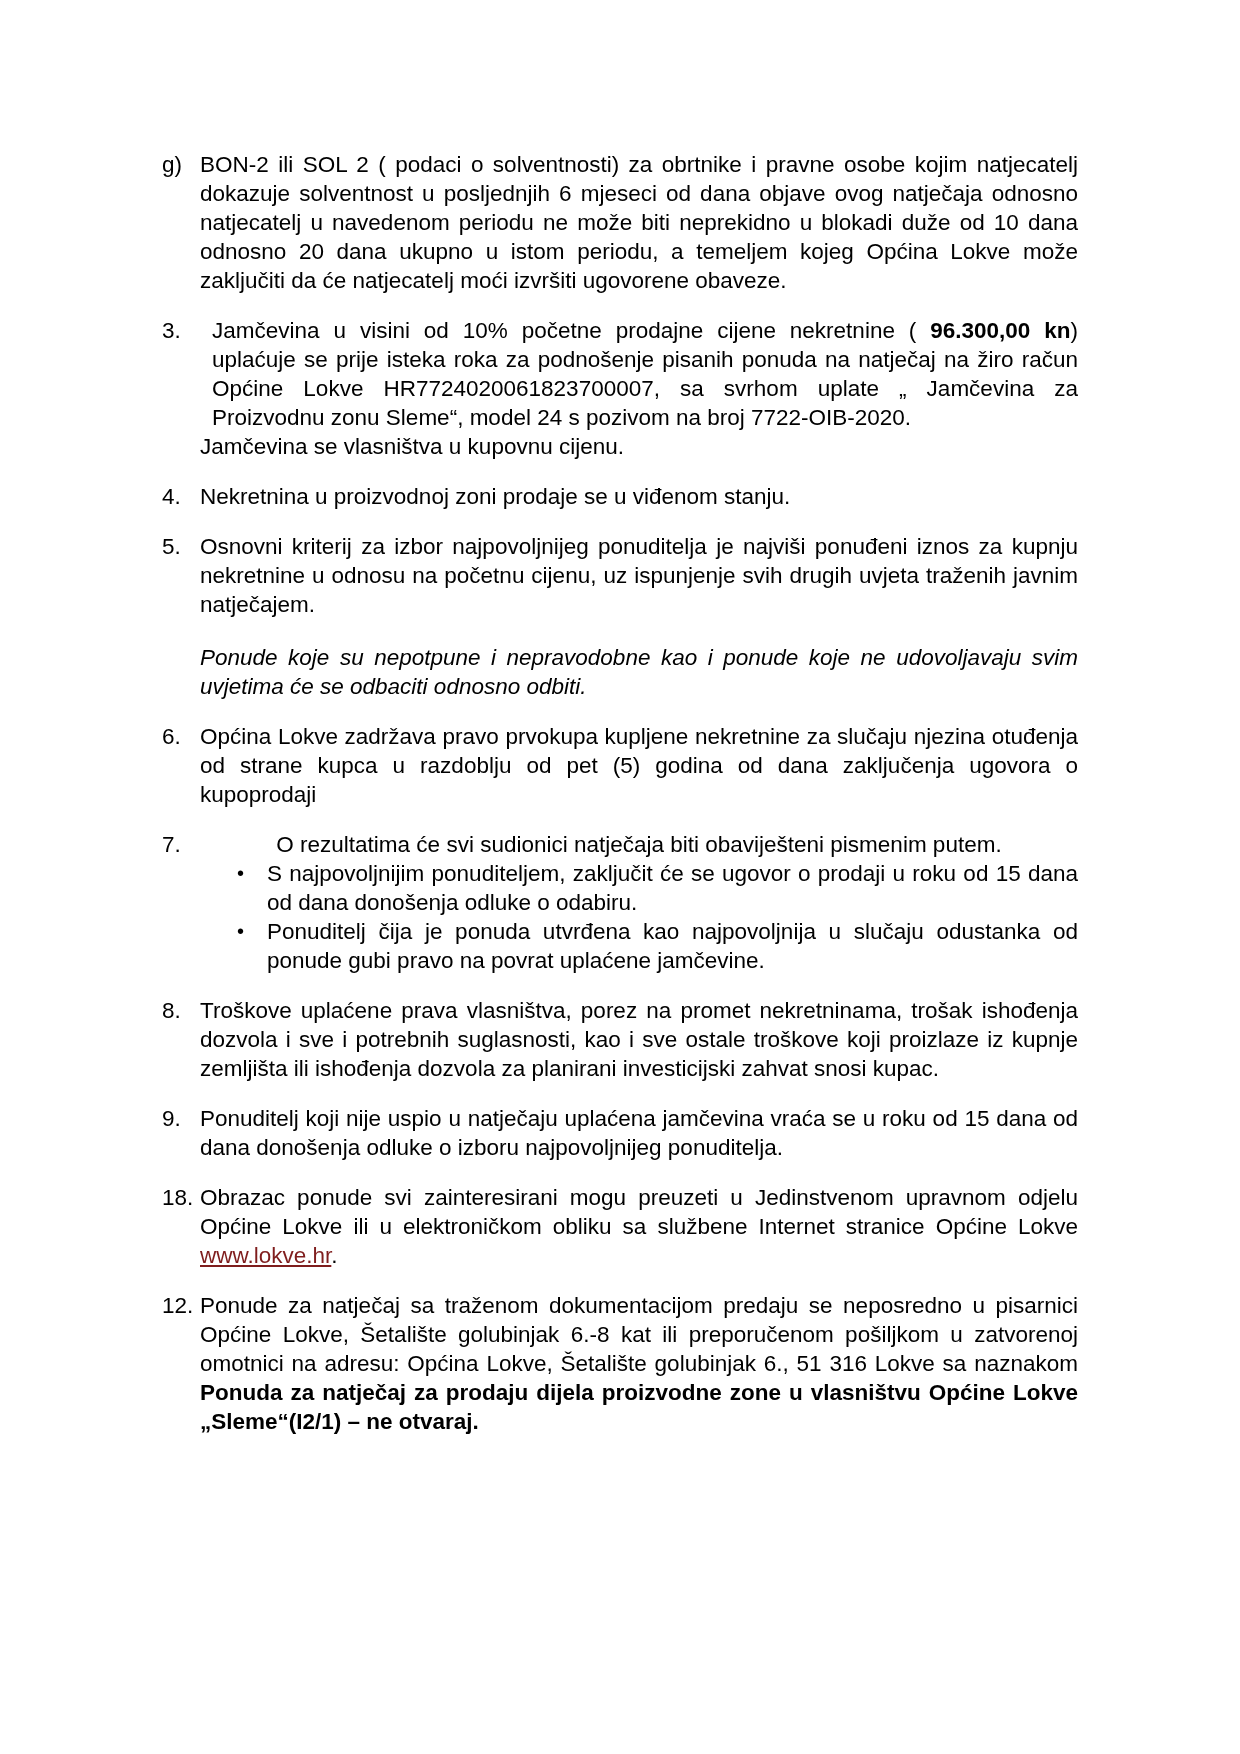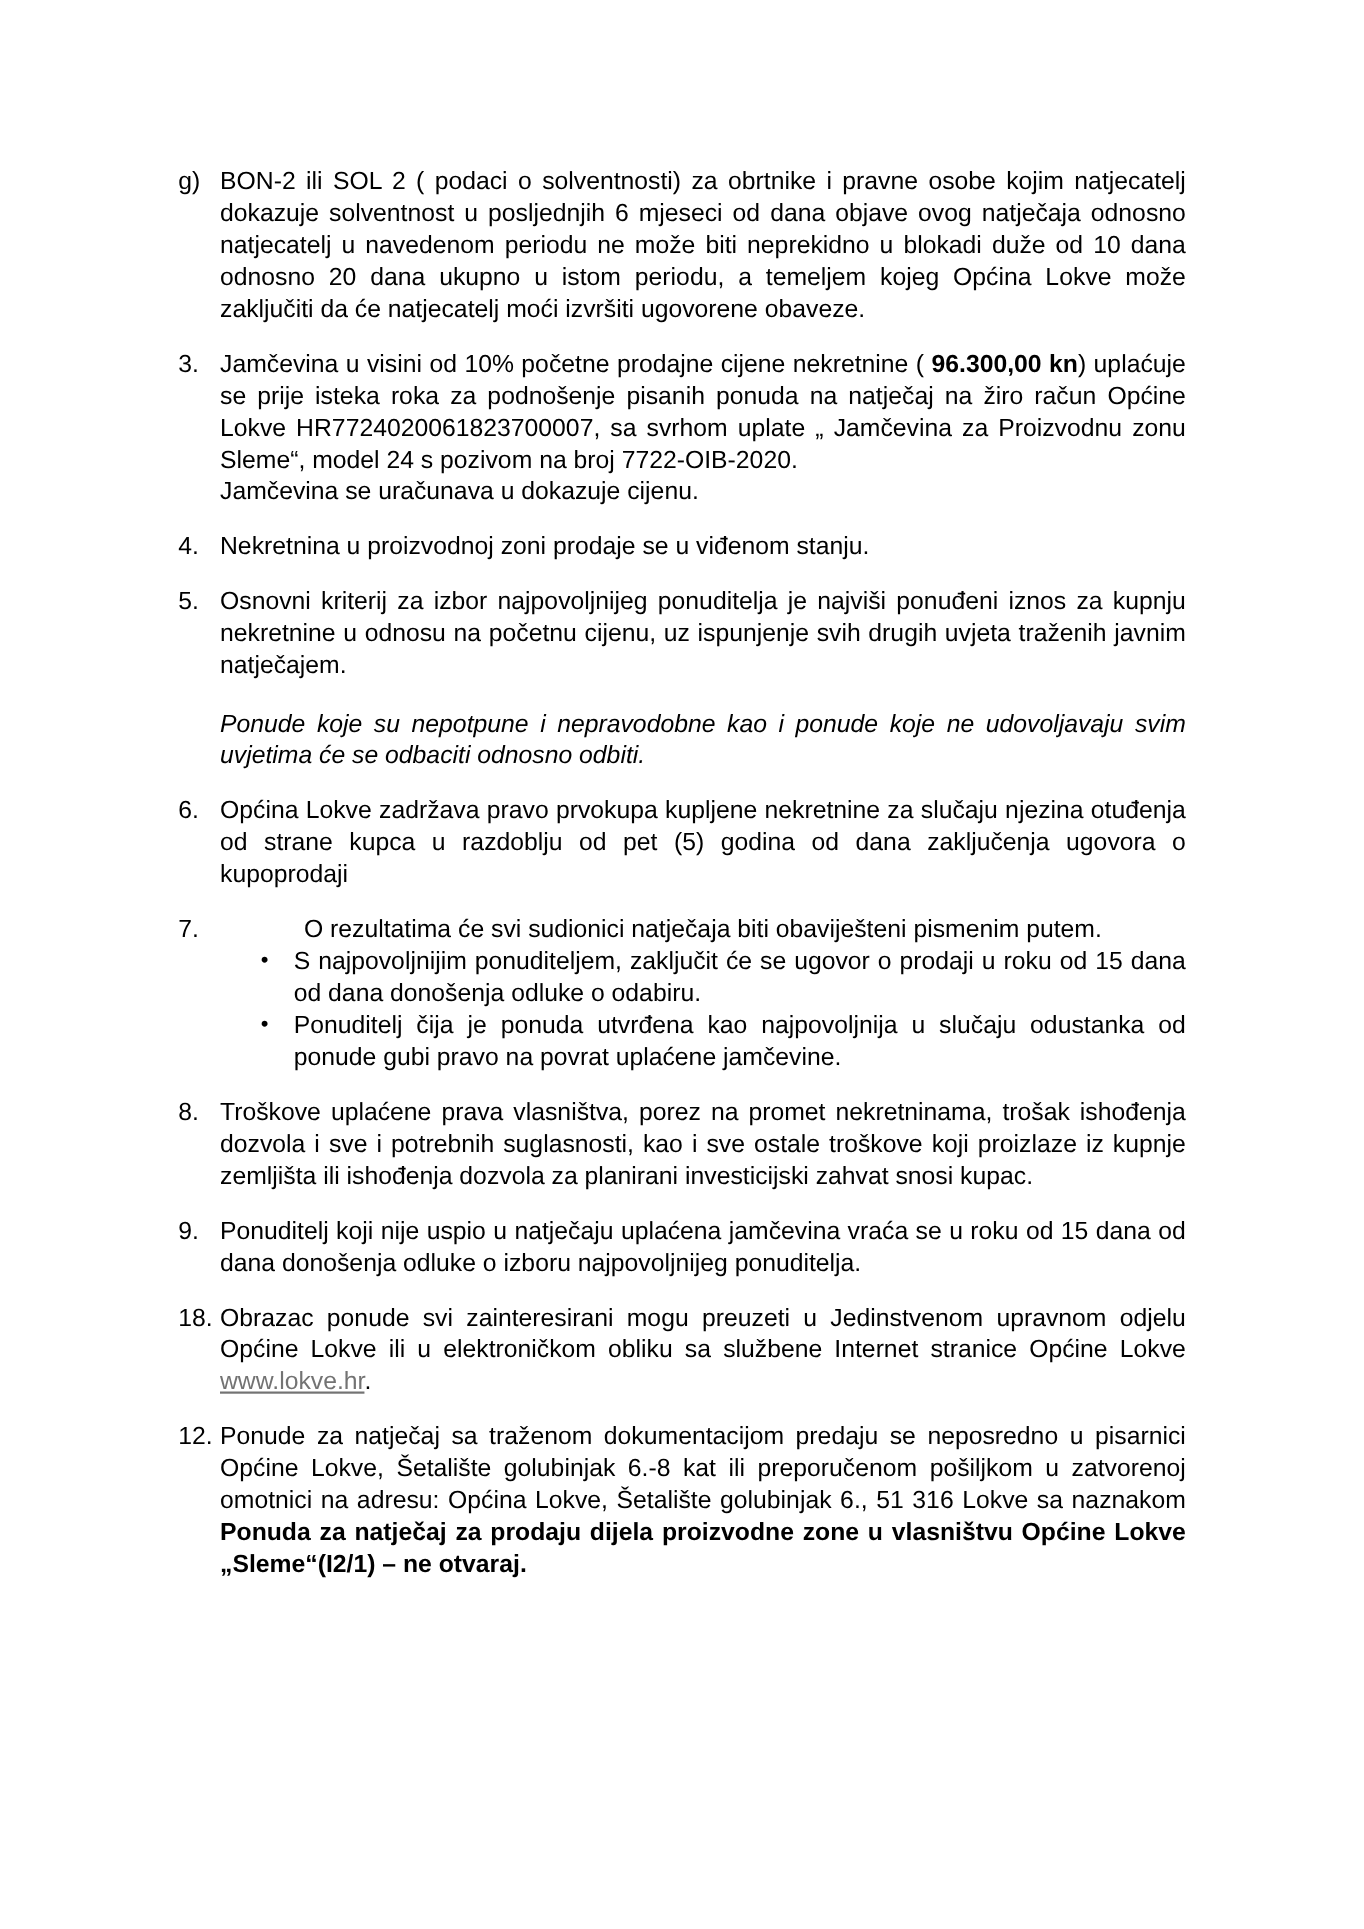--- a/index.html
+++ b/index.html
@@ -26,21 +26,21 @@
   }
   .marker {
     width: 38px;
     flex-shrink: 0;
     text-align: left;
   }
   .body {
     flex: 1;
     text-align: justify;
   }
-  .body p.cont { text-align: justify; }
+  .body p.cont { text-align: justify; margin-left: 12px; }
   .plain-par {
     margin-left: 38px;
     margin-bottom: 21px;
     text-align: justify;
     font-style: italic;
   }
   .bullets { margin-top: 0; }
   .bullet-row {
     display: flex;
     padding-left: 37px;
@@ -49,21 +49,21 @@
     width: 30px;
     flex-shrink: 0;
     font-size: 20px;
   }
   .bullet-text {
     flex: 1;
     text-align: justify;
   }
   b, .bold { font-weight: bold; }
   a.doclink {
-    color: #737373;
+    color: #7f1d1d;
     text-decoration: underline;
     cursor: pointer;
   }
 </style>
 </head>
 <body>
 
 <div class="doc">
 
   <div class="item">
@@ -72,21 +72,21 @@
       <span>BON-2 ili SOL 2 ( podaci o solventnosti) za obrtnike i pravne osobe kojim natjecatelj dokazuje solventnost u posljednjih 6 mjeseci od dana objave ovog natječaja odnosno natjecatelj u navedenom periodu ne može biti neprekidno u blokadi duže od 10 dana odnosno 20 dana ukupno u istom periodu, a temeljem kojeg Općina Lokve može zaključiti da će natjecatelj moći izvršiti ugovorene obaveze.</span>
     </div>
   </div>
 
   <div class="item">
     <span class="marker">3.</span>
     <div class="body">
       <p class="cont">
         <span>Jamčevina u visini od 10% početne prodajne cijene nekretnine ( </span><b>96.300,00 kn</b><span>) uplaćuje se prije isteka roka za podnošenje pisanih ponuda na natječaj na žiro račun Općine Lokve HR7724020061823700007, sa svrhom uplate „ Jamčevina za Proizvodnu zonu Sleme“, model 24 s pozivom na broj 7722-OIB-2020.</span>
       </p>
-      <p style="text-align:left;">Jamčevina se uračunava u dokazuje cijenu.</p>
+      <p style="text-align:left;">Jamčevina se vlasništva u kupovnu cijenu.</p>
     </div>
   </div>
 
   <div class="item">
     <span class="marker">4.</span>
     <div class="body">
       <span>Nekretnina u proizvodnoj zoni prodaje se u viđenom stanju.</span>
     </div>
   </div>
 

